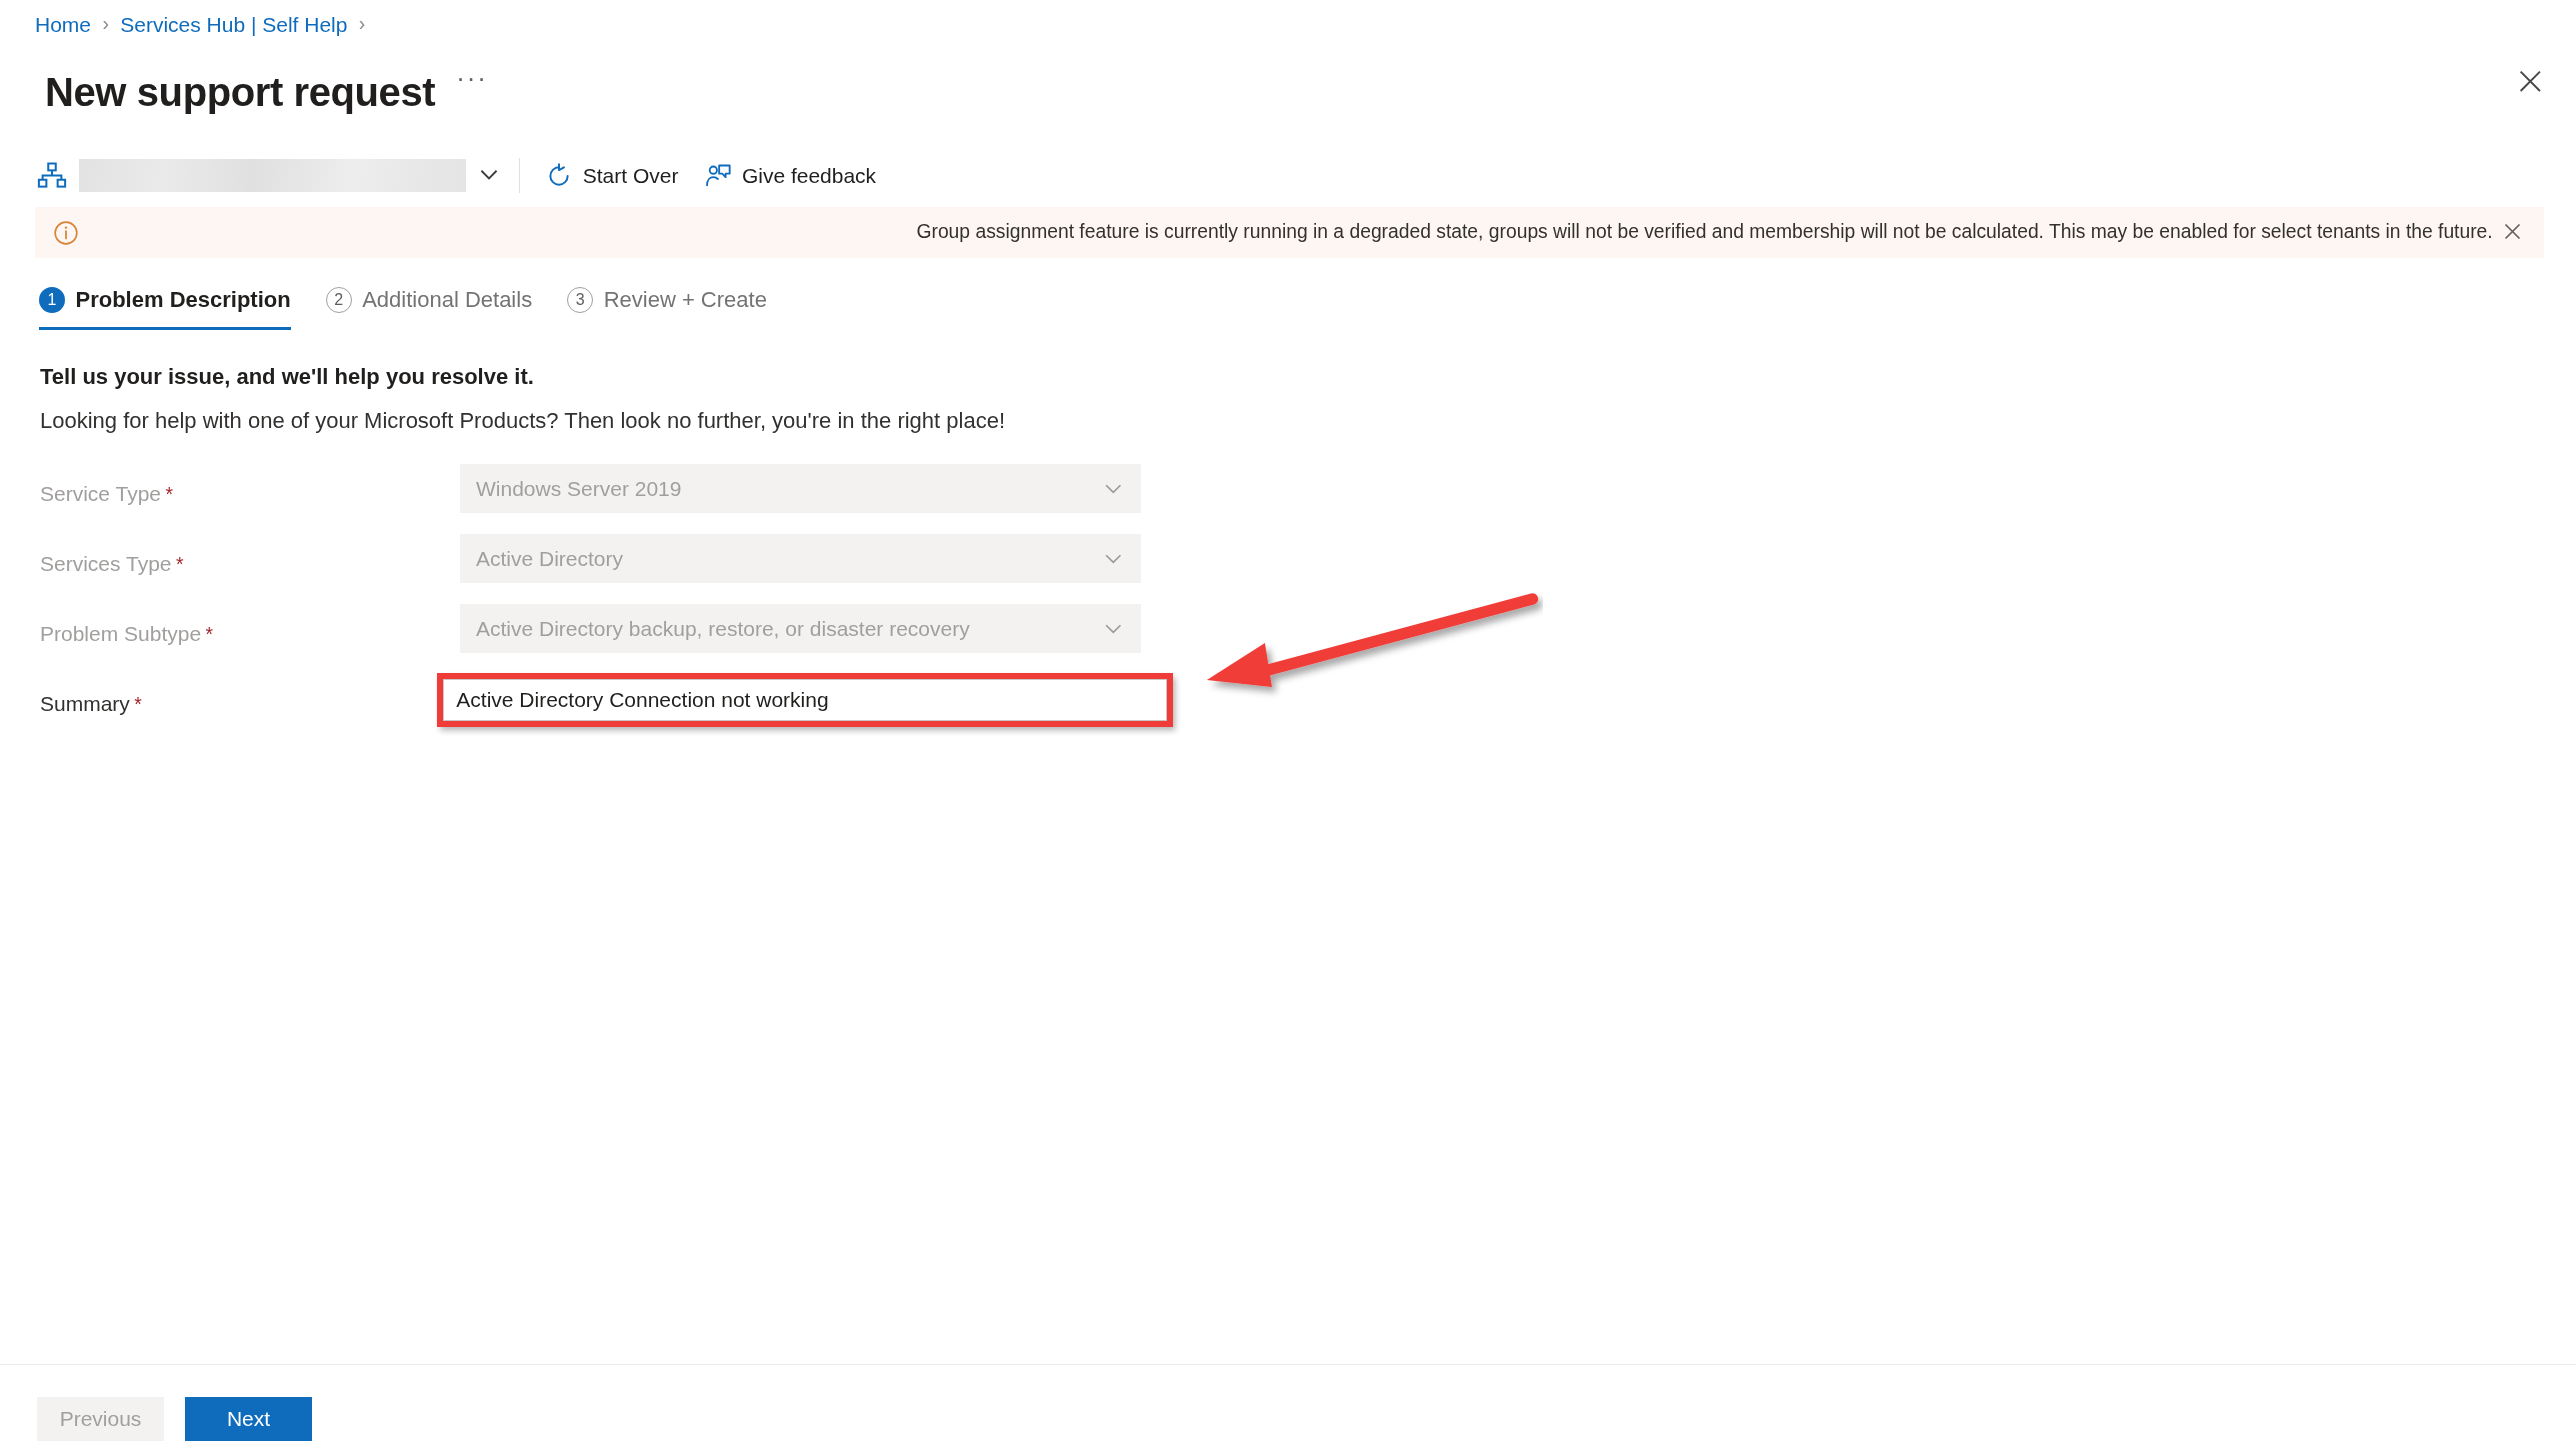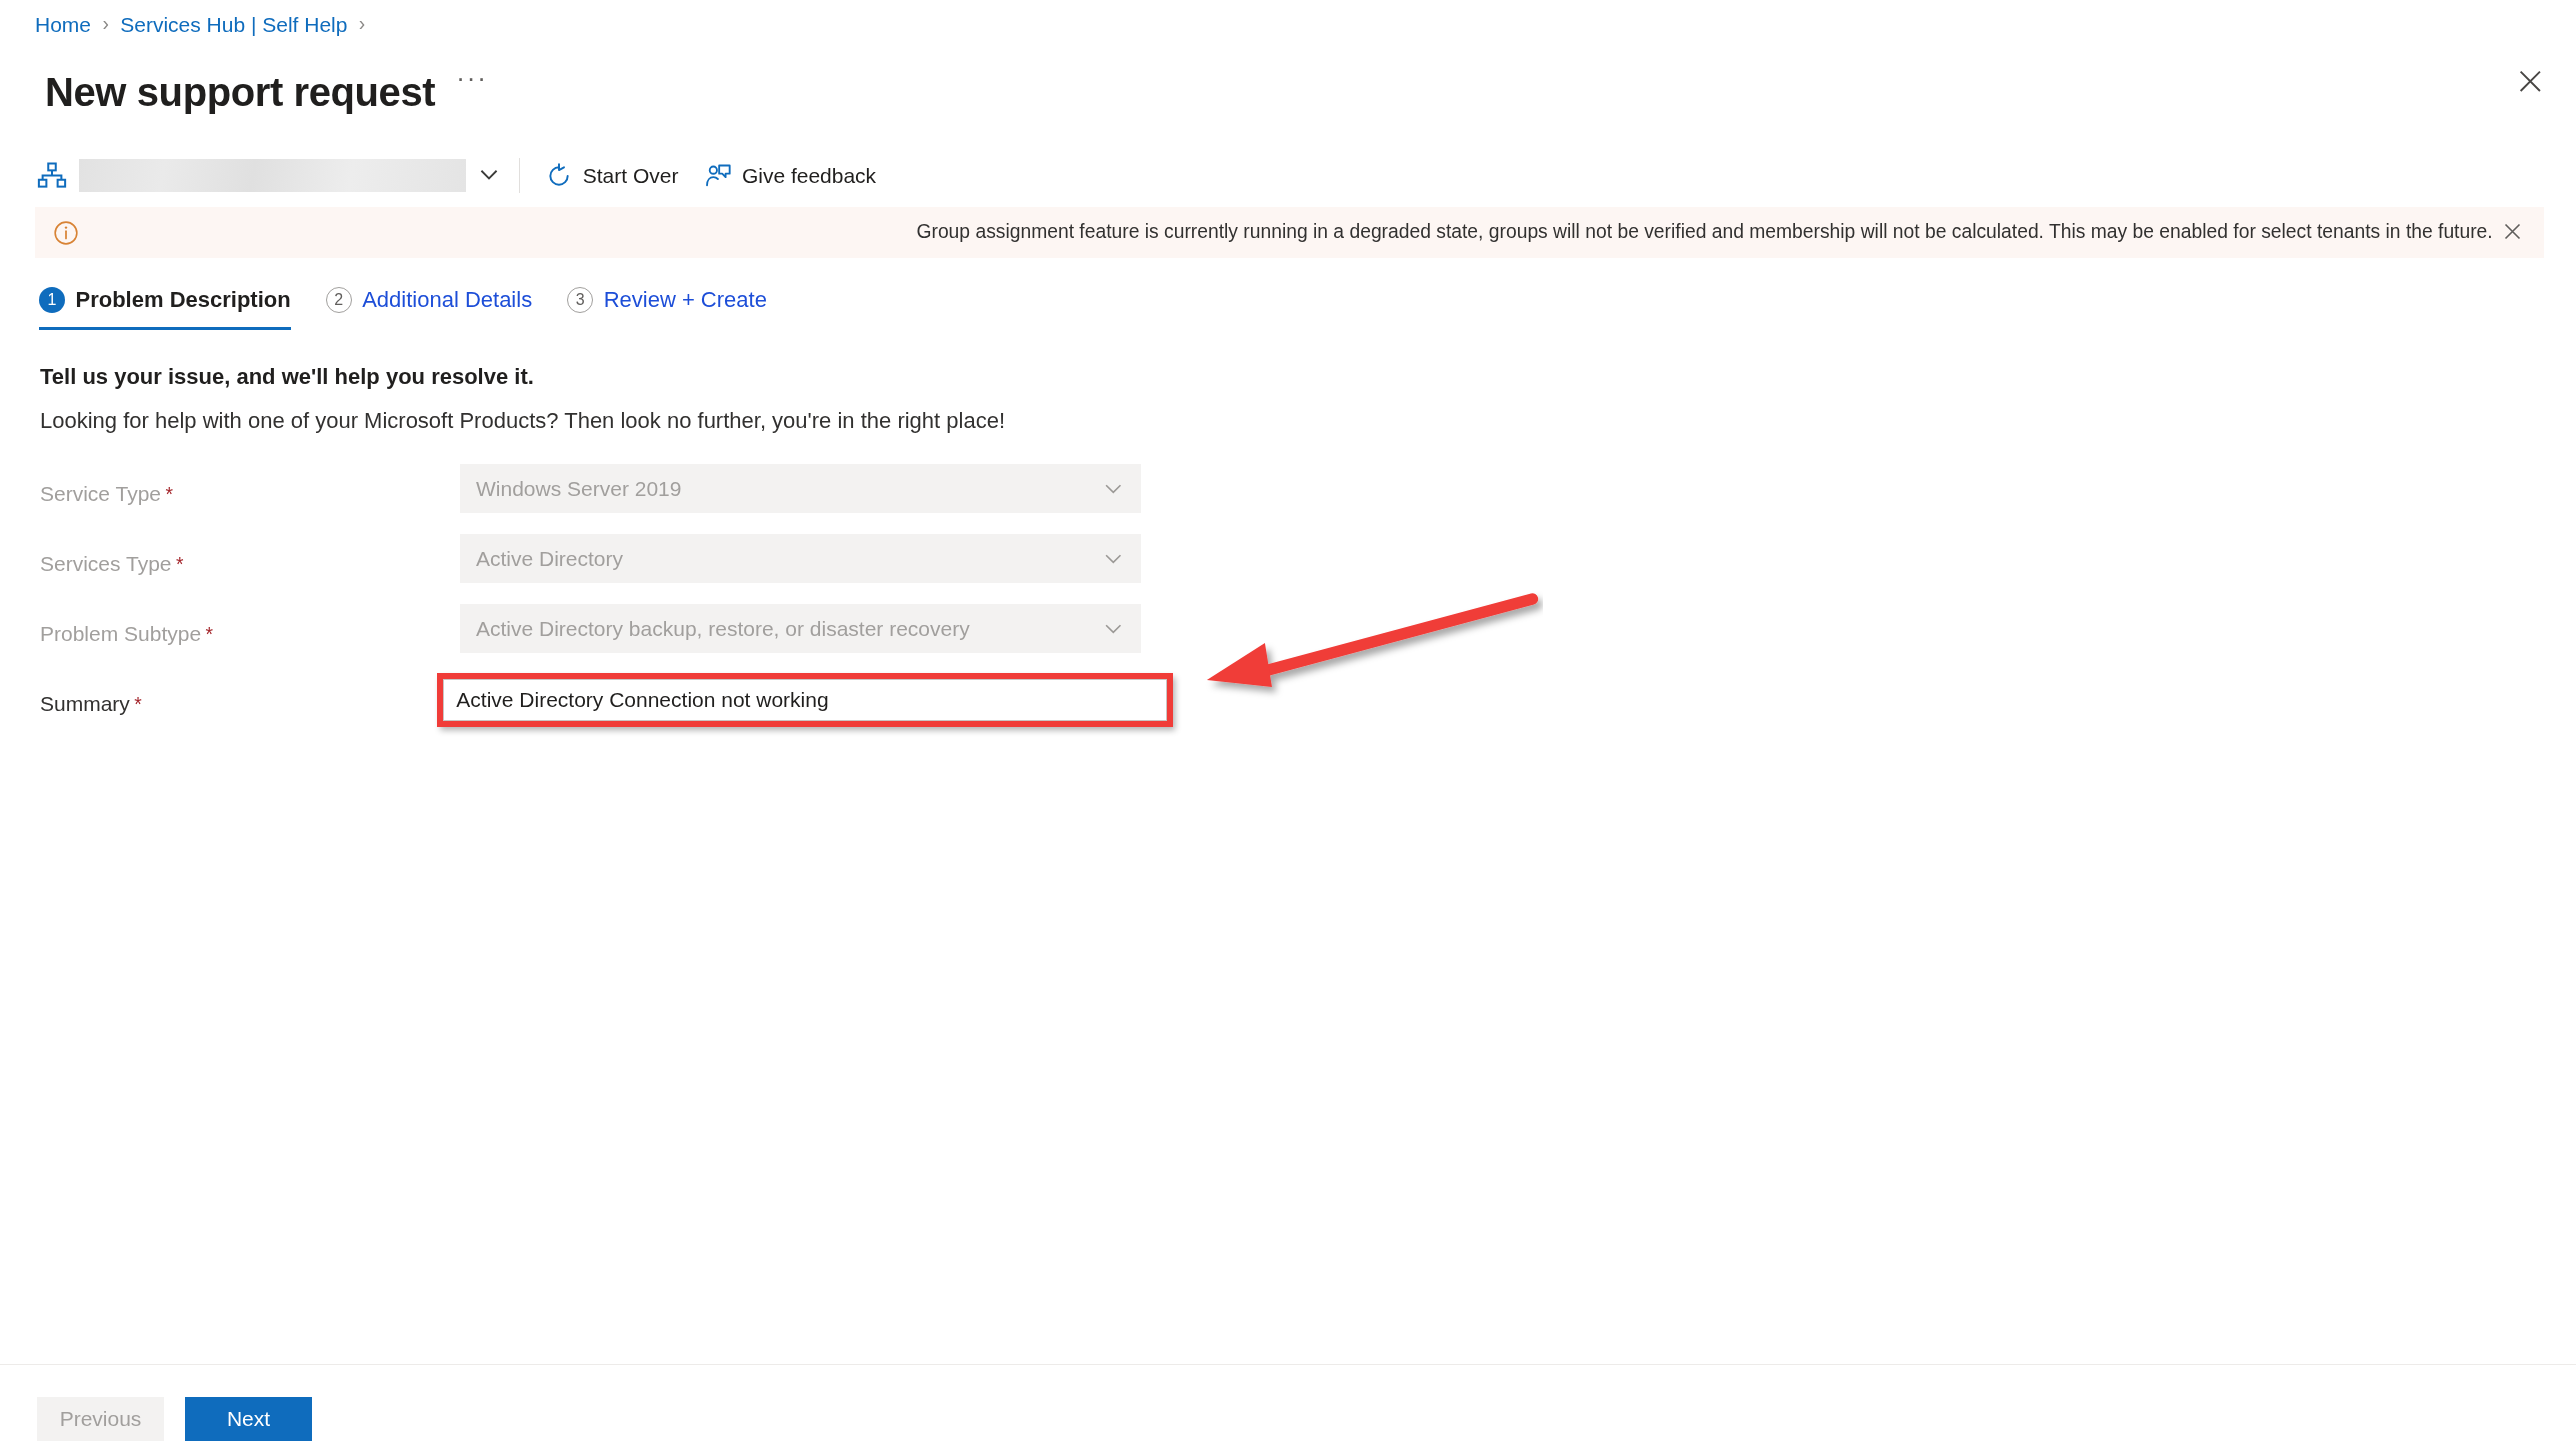--- a/index.html
+++ b/index.html
@@ -221,21 +221,21 @@
   }
   .step-label {
     font-size: 22px;
     white-space: nowrap;
   }
   .step.active .step-label {
     color: #201f1e;
     font-weight: 700;
   }
   .step.inactive .step-label {
-    color: #1d4ed8;
+    color: #737373;
     font-weight: 400;
   }
   .step-underline {
     position: absolute;
     left: 0;
     right: 0;
     bottom: -7px;
     height: 3.5px;
     background: #0f6cbd;
   }

